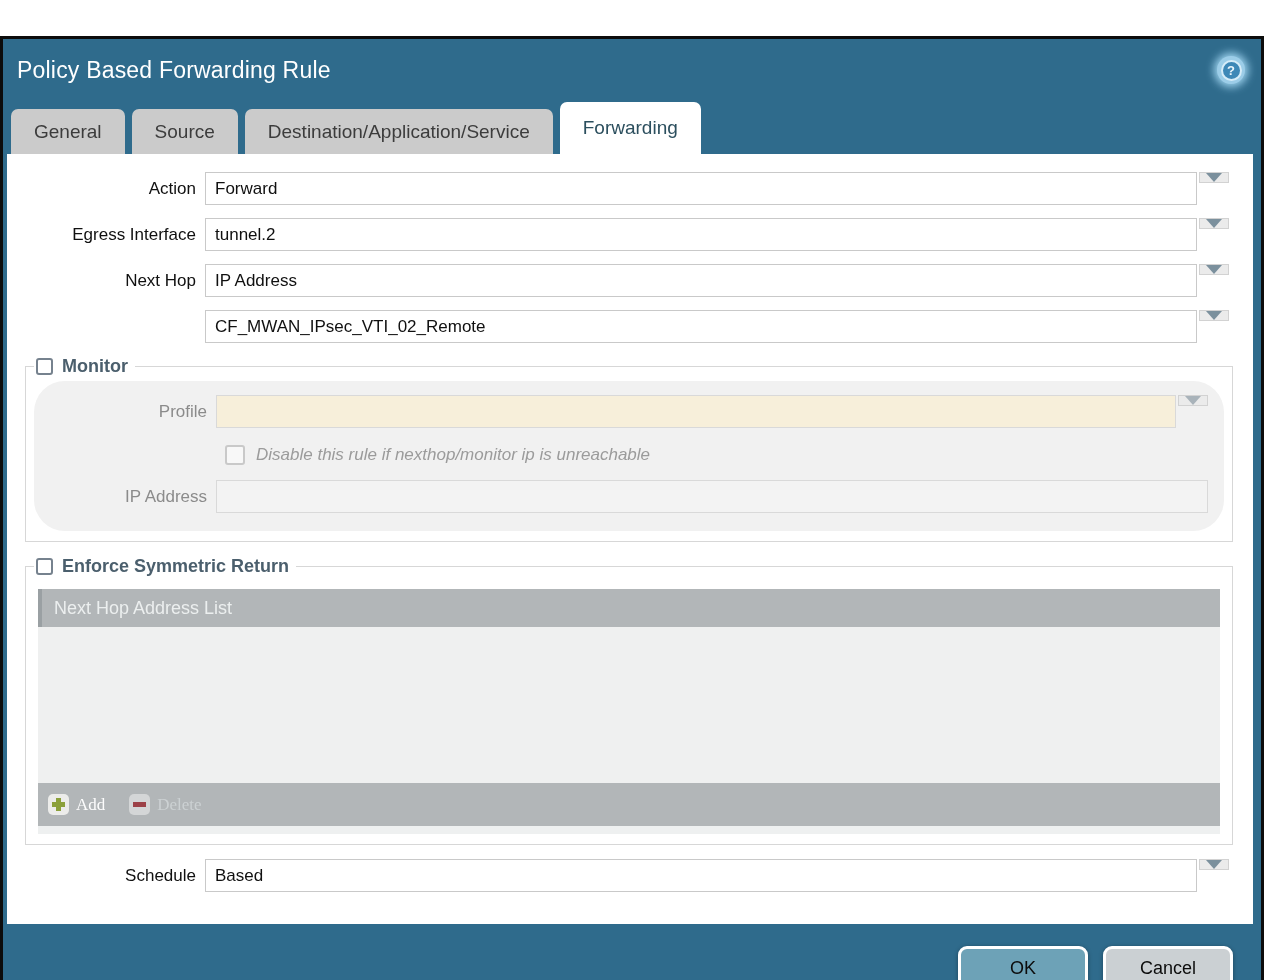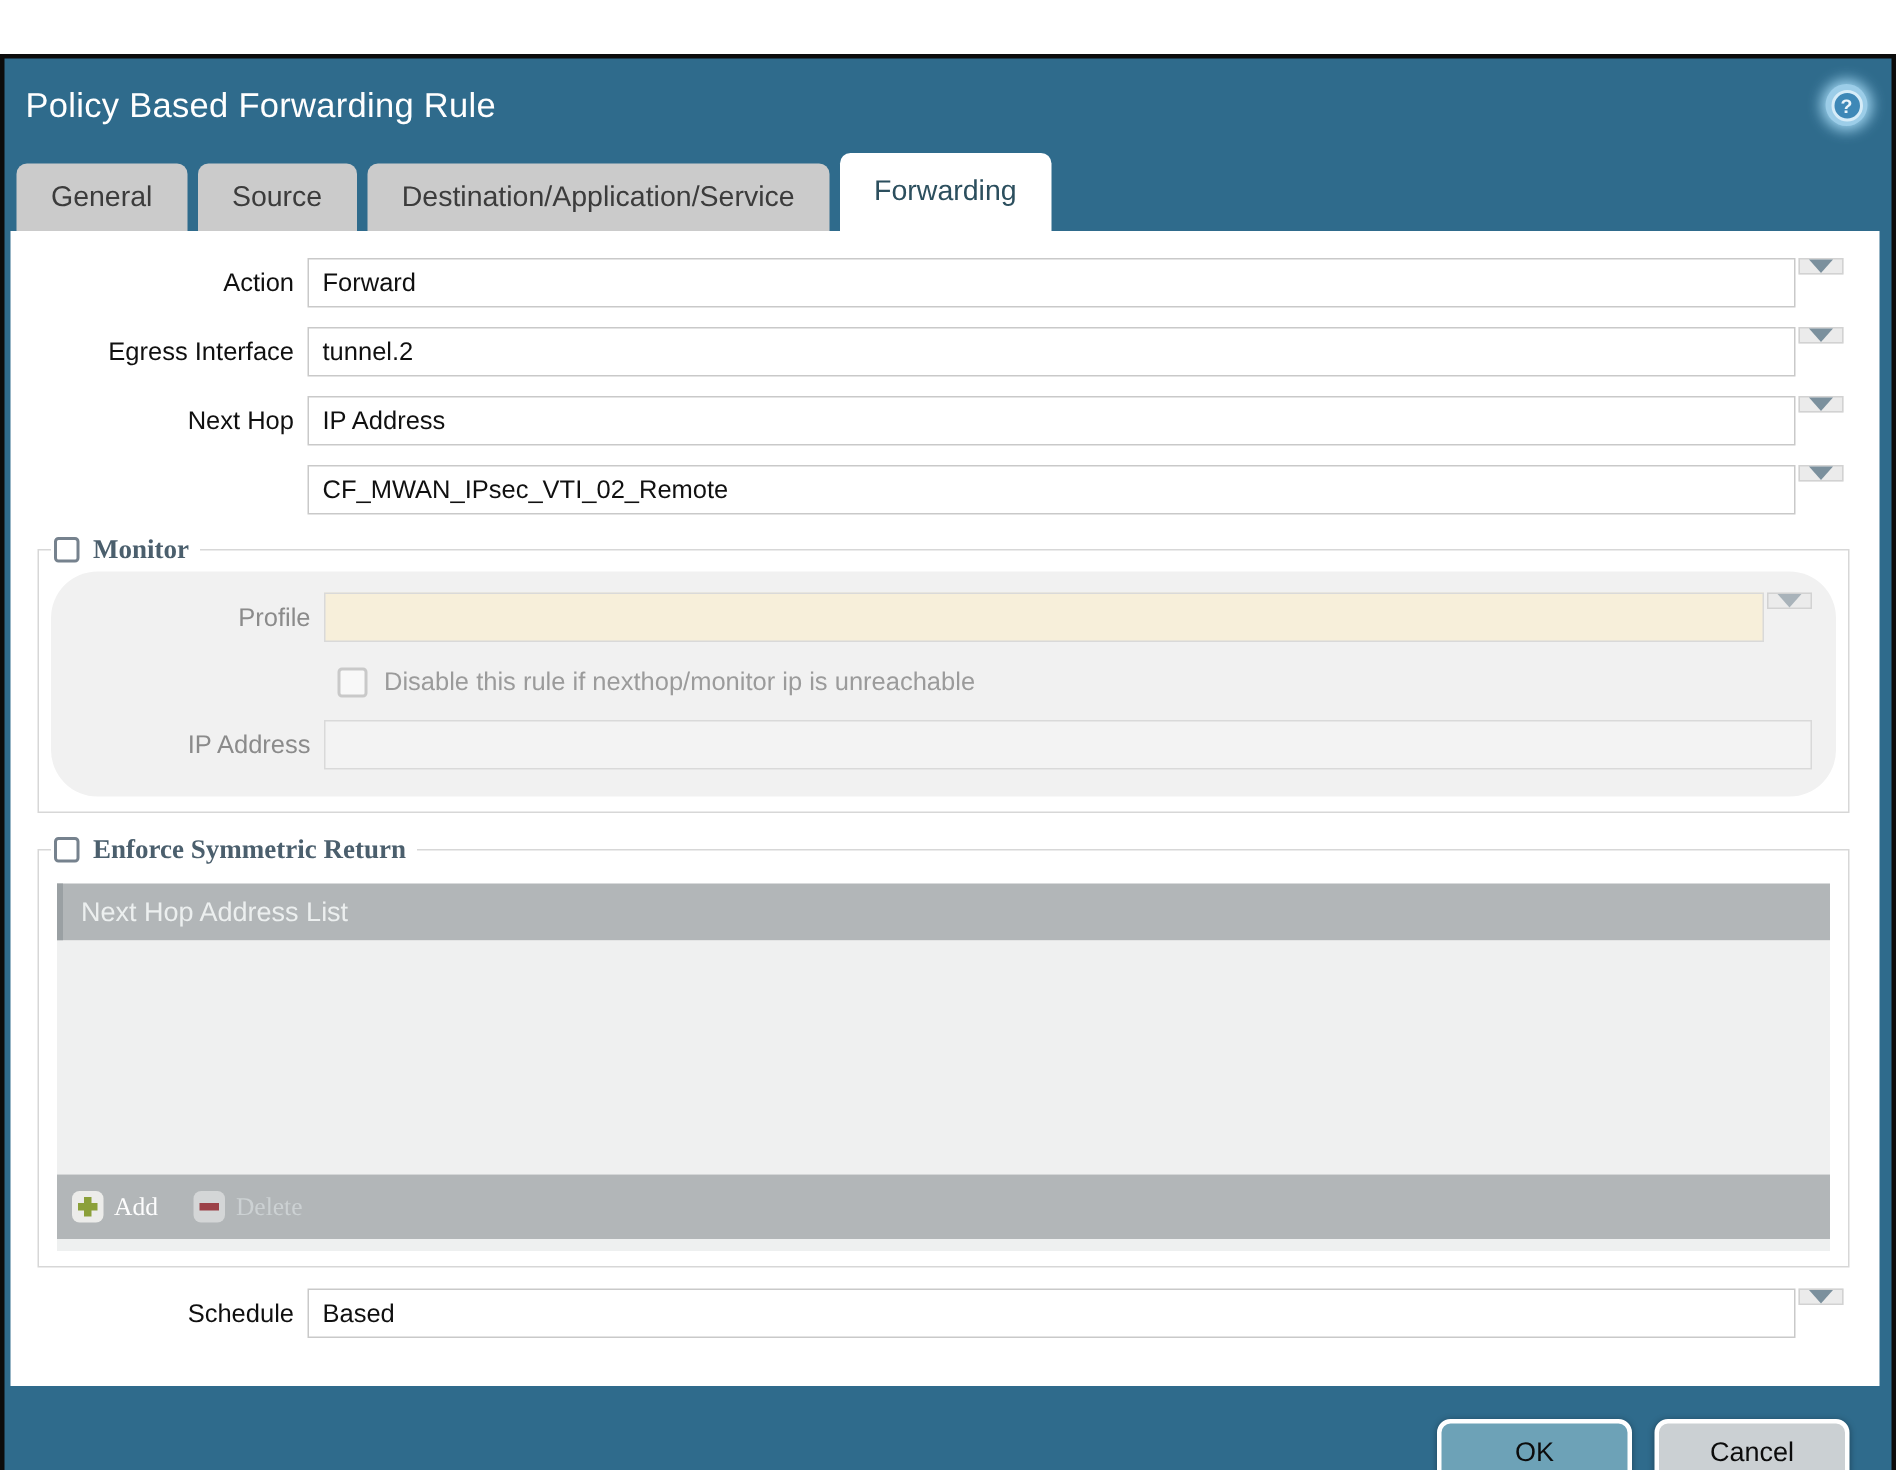--- a/index.html
+++ b/index.html
@@ -35,32 +35,32 @@
           display:flex; align-items:center; padding:0 9px; font-size:17px; color:#101010; }
   .ddb { width:30px; flex:none; border:1px solid #d2d2d2; background:#ebebeb; margin-left:2px;
          display:flex; align-items:center; justify-content:center; cursor:pointer; }
   .tri { width:0; height:0; border-left:8px solid transparent; border-right:8px solid transparent;
          border-top:9px solid #7b909d; }
   .ddb.disabled .tri { border-top-color:#a9b3ba; }
 
   
   fieldset.group { border:1px solid #d7d7d7; margin:3px 20px 14px 18px; padding:4px 8px 10px 8px; }
   legend.glegend { display:flex; align-items:center; gap:9px; padding:0 7px 0 2px;
-                   font-size:18px; font-weight:bold; color:#4b5f6d;font-family:Liberation Serif, serif; }
+                   font-size:18px; font-weight:bold; color:#4b5f6d; }
   .cb { width:17px; height:17px; border:2px solid #76828e; border-radius:3px; background:#ffffff;
         flex:none; cursor:pointer; }
   .cb.disabled { border-color:#c9c9c9; background:#f8f8f8; width:20px; height:20px; }
 
   .panel { background:#f1f1f1; padding:14px 0 18px 0;border-radius:31px; }
   .panel .frow { margin:0 16px 0 0; }
   .panel .lbl { color:#8b8b8b; width:182px; }
   .profile-box { background:#f7efda; border:1px solid #d9d9d9; }
   .ip-box { background:#f3f3f3; border:1px solid #d9d9d9; }
   .subrow { display:flex; align-items:center; gap:11px; margin:17px 0 15px 191px;
-            color:#9b9b9b; font-size:17px; }
+            color:#9b9b9b; font-size:17px;font-style:italic; }
 
   
   .tablewrap { margin:8px 4px 0 4px; }
   .thead { background:#b2b6b8; border-left:4px solid #9aa0a3; height:38px; display:flex;
            align-items:center; padding-left:12px; color:#ecefef; font-size:18px; }
   .tbody { background:#eff0f0; height:156px; }
   .tfoot { background:#b2b6b8; height:43px; display:flex; align-items:center;
            padding-left:10px; gap:24px; }
   .tstrip { background:#eef0f0; height:8px; }
   .tbtn { display:flex; align-items:center; gap:7px; font-size:17px; cursor:pointer;font-family:Liberation Serif, serif; }

